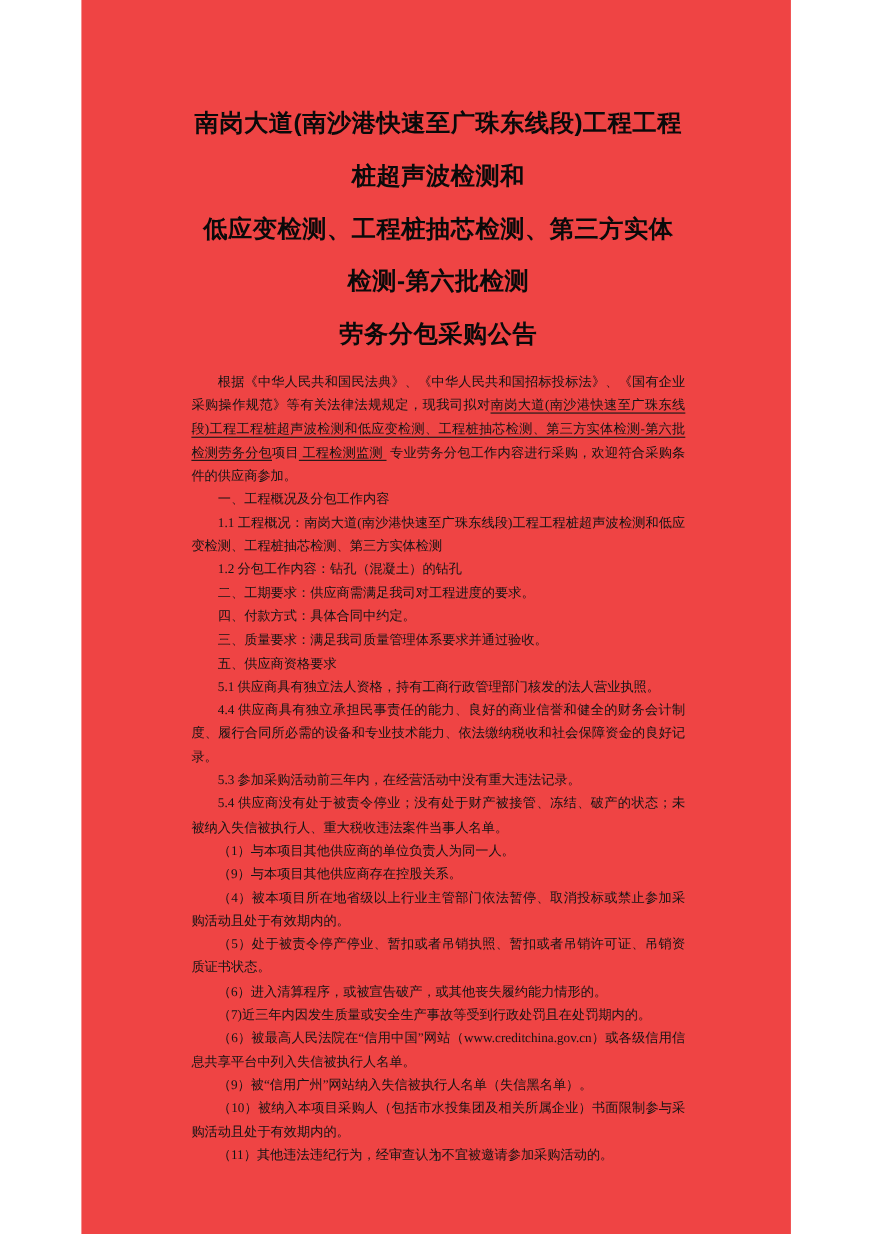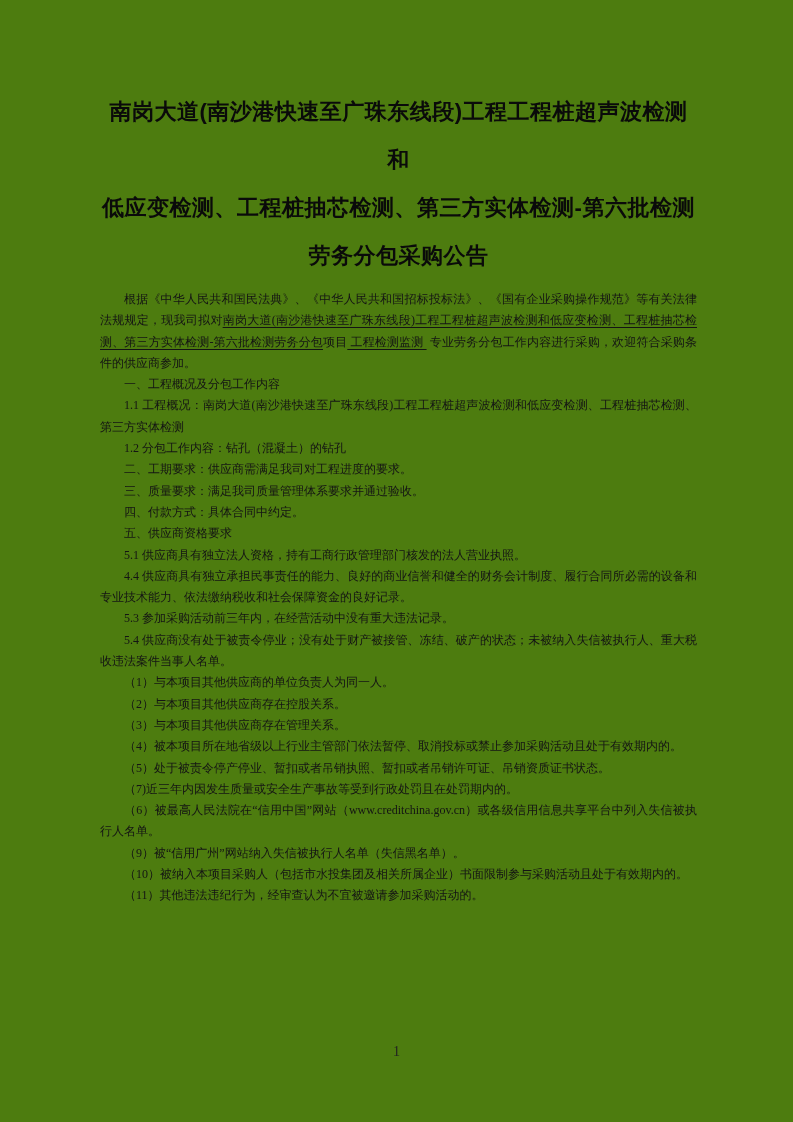--- a/index.html
+++ b/index.html
@@ -1,21 +1,21 @@
 <!DOCTYPE html>
 <html><head>
 <meta charset="utf-8">
 <style>
   html, body { margin: 0; padding: 0; background: #ffffff; }
   .page {
     position: relative;
-    width: 793px;
+    width: 645px;
     height: 1122px;
     margin: 0 auto;
-    background: #4d7c0f;
+    background: #ef4444;
     box-sizing: border-box;
     padding: 88px 96px 0 100px;
     color: #111111;
     font-family: "Liberation Serif", "DejaVu Serif", serif;
     overflow: hidden;
   }
   .title-block {
     text-align: center;
     font-family: "Liberation Sans", "DejaVu Sans", sans-serif;
     font-weight: 700;
@@ -57,32 +57,32 @@
   </div>
 
   <div class="doc-body">
 
     <p><span>根据《中华人民共和国民法典》、《中华人民共和国招标投标法》、《国有企业采购操作规范》等有关法律法规规定，现我司拟对</span><span class="u">南岗大道(南沙港快速至广珠东线段)工程工程桩超声波检测和低应变检测、工程桩抽芯检测、第三方实体检测-第六批检测劳务分包</span><span>项目</span><span class="u">&nbsp;工程检测监测&nbsp;</span><span>&nbsp;专业劳务分包工作内容进行采购，欢迎符合采购条件的供应商参加。</span></p>
 
     <p>一、工程概况及分包工作内容</p>
     <p>1.1 工程概况：南岗大道(南沙港快速至广珠东线段)工程工程桩超声波检测和低应变检测、工程桩抽芯检测、第三方实体检测</p>
     <p>1.2 分包工作内容：钻孔（混凝土）的钻孔</p>
     <p>二、工期要求：供应商需满足我司对工程进度的要求。</p>
+    <p>四、付款方式：具体合同中约定。</p>
     <p>三、质量要求：满足我司质量管理体系要求并通过验收。</p>
-    <p>四、付款方式：具体合同中约定。</p>
     <p>五、供应商资格要求</p>
     <p>5.1 供应商具有独立法人资格，持有工商行政管理部门核发的法人营业执照。</p>
     <p>4.4 供应商具有独立承担民事责任的能力、良好的商业信誉和健全的财务会计制度、履行合同所必需的设备和专业技术能力、依法缴纳税收和社会保障资金的良好记录。</p>
     <p>5.3 参加采购活动前三年内，在经营活动中没有重大违法记录。</p>
     <p>5.4 供应商没有处于被责令停业；没有处于财产被接管、冻结、破产的状态；未被纳入失信被执行人、重大税收违法案件当事人名单。</p>
     <p>（1）与本项目其他供应商的单位负责人为同一人。</p>
-    <p>（2）与本项目其他供应商存在控股关系。</p>
-    <p>（3）与本项目其他供应商存在管理关系。</p>
+    <p>（9）与本项目其他供应商存在控股关系。</p>
     <p>（4）被本项目所在地省级以上行业主管部门依法暂停、取消投标或禁止参加采购活动且处于有效期内的。</p>
     <p>（5）处于被责令停产停业、暂扣或者吊销执照、暂扣或者吊销许可证、吊销资质证书状态。</p>
+    <p>（6）进入清算程序，或被宣告破产，或其他丧失履约能力情形的。</p>
     <p>（7)近三年内因发生质量或安全生产事故等受到行政处罚且在处罚期内的。</p>
     <p>（6）被最高人民法院在“信用中国”网站（www.creditchina.gov.cn）或各级信用信息共享平台中列入失信被执行人名单。</p>
     <p>（9）被“信用广州”网站纳入失信被执行人名单（失信黑名单）。</p>
     <p>（10）被纳入本项目采购人（包括市水投集团及相关所属企业）书面限制参与采购活动且处于有效期内的。</p>
     <p>（11）其他违法违纪行为，经审查认为不宜被邀请参加采购活动的。</p>
 
   </div>
 
   <div class="footer-pagenum">1</div>
 

